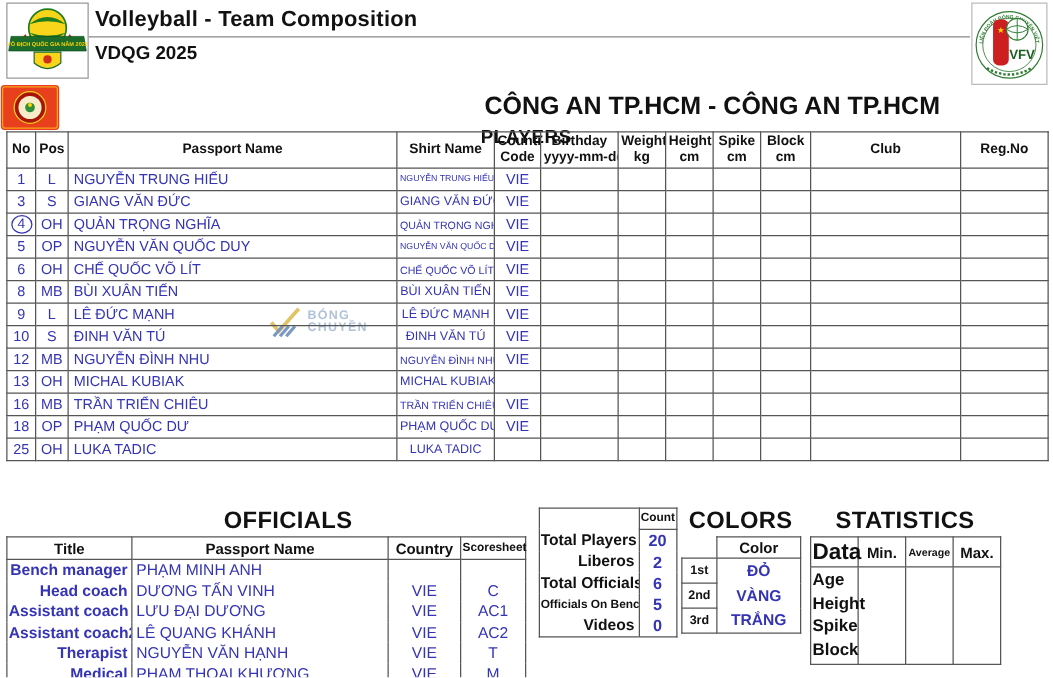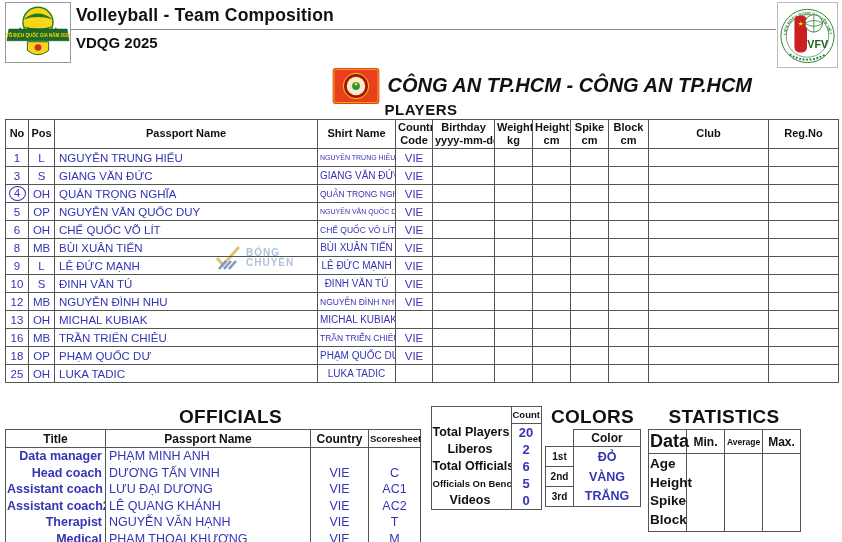--- a/index.html
+++ b/index.html
@@ -8,29 +8,29 @@
   .page{position:relative;width:842px;height:542px;background:#fff;overflow:hidden;}
 
   
   .logo-left{position:absolute;left:5px;top:2px;width:66px;height:61px;border:1px solid #999;box-sizing:border-box;background:#fff;}
   .logo-right{position:absolute;left:777px;top:2px;width:61px;height:66px;border:1px solid #bbb;box-sizing:border-box;background:#fff;}
   .logo-left svg,.logo-right svg{width:100%;height:100%;display:block;}
   .doc-title{position:absolute;left:76px;top:5px;font-size:17.5px;font-weight:bold;letter-spacing:.2px;}
   .title-rule{position:absolute;left:71px;top:29px;width:705px;height:1px;background:#888;}
   .doc-subtitle{position:absolute;left:76px;top:34px;font-size:15px;font-weight:bold;}
 
-  .team-row{position:absolute;left:0;top:67px;width:752px;height:37px;display:flex;align-items:center;justify-content:flex-end;gap:8px;font-style:italic;}
+  .team-row{position:absolute;left:0;top:67px;width:752px;height:37px;display:flex;align-items:center;justify-content:space-between;gap:8px;}
   .team-logo{width:48px;height:36px;flex:0 0 auto;}
   .team-logo svg{width:100%;height:100%;display:block;}
   .team-name{font-size:20px;font-weight:bold;}
 
   .players-heading{position:absolute;left:0;top:101px;width:842px;text-align:center;font-size:15px;font-weight:bold;letter-spacing:.5px;}
 
   
-  #players-table{position:absolute;left:5px;top:119px;width:833px;border-collapse:collapse;table-layout:fixed;z-index:2;}
+  #players-table{position:absolute;left:5px;top:105px;width:833px;border-collapse:collapse;table-layout:fixed;z-index:2;}
   #players-table th,#players-table td{border:1px solid var(--line);padding:0 2px;overflow:hidden;white-space:nowrap;}
   #players-table thead th{height:28px;font-size:11px;font-weight:bold;line-height:1.2;text-align:center;vertical-align:middle;color:#111;}
   #players-table td{height:17px;font-size:11.5px;color:var(--blue);}
   .c{text-align:center;}
   .pname{text-align:left;padding-left:4px !important;}
   .circle{display:inline-block;min-width:13px;height:13px;border:1px solid var(--blue);border-radius:50%;line-height:13px;padding:0 1px;font-size:11px;}
 
   
   .sec-h{font-size:19px;font-weight:bold;text-align:center;letter-spacing:.3px;height:23px;}
   .officials{position:absolute;left:5px;top:406px;width:415px;}
@@ -45,21 +45,21 @@
   #officials-table tbody td{height:14.5px;font-size:12.5px;color:var(--blue);white-space:nowrap;overflow:hidden;}
   #officials-table tbody td.bl{border-left:1px solid var(--line);}
   .o-title{text-align:right;font-weight:bold;padding-right:3px;}
   .o-name{text-align:left;padding-left:3px;}
   .o-c{text-align:center;}
 
   #numbers-table{border-collapse:collapse;table-layout:fixed;width:110px;border:1px solid var(--line);margin:0 auto;}
   #numbers-table td{white-space:nowrap;overflow:hidden;margin-top:40px;}
   .nb-spacer{border:none;height:14px;}
   .nb-h{border:1px solid var(--line);font-size:9.5px;font-weight:bold;text-align:center;color:#111;}
-  .nb-label{text-align:center;font-weight:bold;font-size:12.5px;color:#111;padding-right:3px;height:15px;}
+  .nb-label{text-align:right;font-weight:bold;font-size:12.5px;color:#111;padding-right:3px;height:15px;}
   .nb-label.small{font-size:9.5px;}
   .nb-count{border-left:1px solid var(--line);text-align:center;color:var(--blue);font-size:13px;font-weight:bold;}
 
   #colors-table{border-collapse:collapse;table-layout:fixed;width:95px;}
   .cl-spacer{border:none;height:14px;}
   .cl-h{border:1px solid var(--line);font-size:12px;font-weight:bold;text-align:center;color:#111;}
   .cl-rank{border:1px solid var(--line);font-size:10px;font-weight:bold;text-align:center;height:17px;color:#111;}
   .cl-val{border-left:1px solid var(--line);border-right:1px solid var(--line);color:var(--blue);font-weight:bold;font-size:12.5px;text-align:center;}
   .cl-last{border-bottom:1px solid var(--line);}
 
@@ -405,21 +405,21 @@
       <thead id="officials-thead">
           <tr>
             <th>Title</th>
             <th>Passport Name</th>
             <th>Country</th>
             <th class="sc">Scoresheet</th>
           </tr>
         </thead>
       <tbody id="officials-tbody">
           <tr>
-            <td class="o-title">Data manager</td>
+            <td class="o-title">Bench manager</td>
             <td class="o-name bl">PHẠM MINH ANH</td>
             <td class="o-c bl"></td>
             <td class="o-c bl"></td>
           </tr>
           <tr>
             <td class="o-title">Head coach</td>
             <td class="o-name bl">DƯƠNG TẤN VINH</td>
             <td class="o-c bl">VIE</td>
             <td class="o-c bl">C</td>
           </tr>

